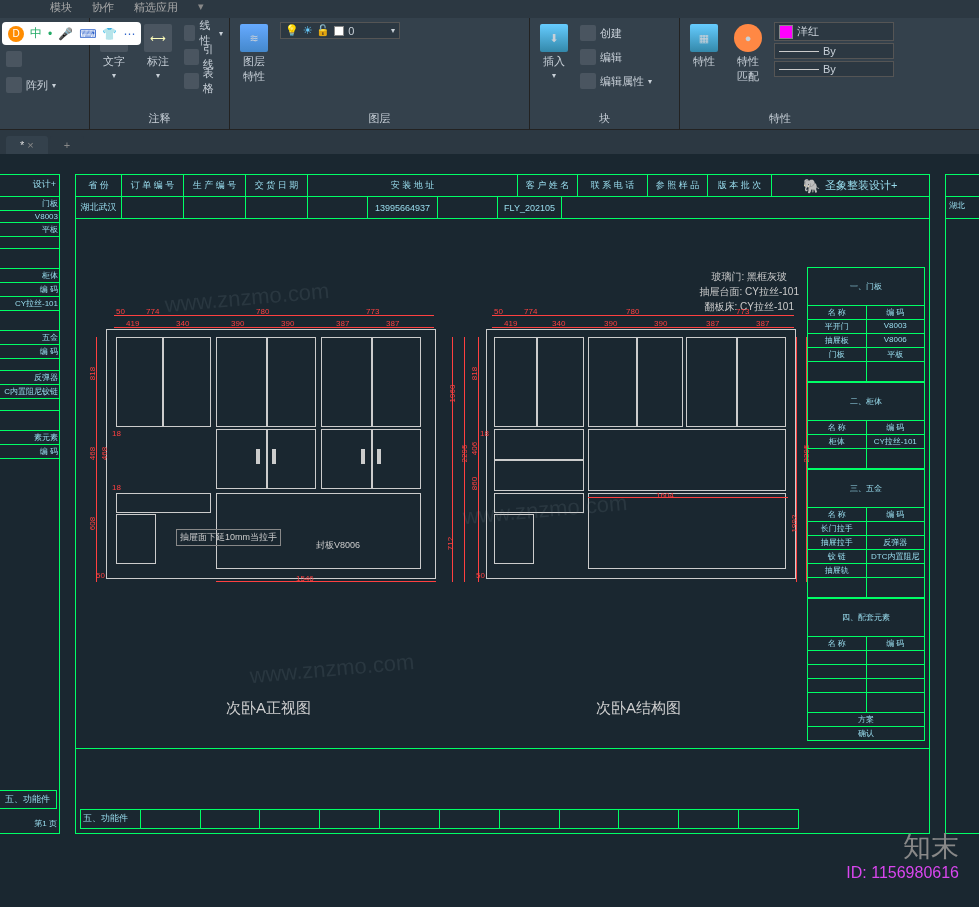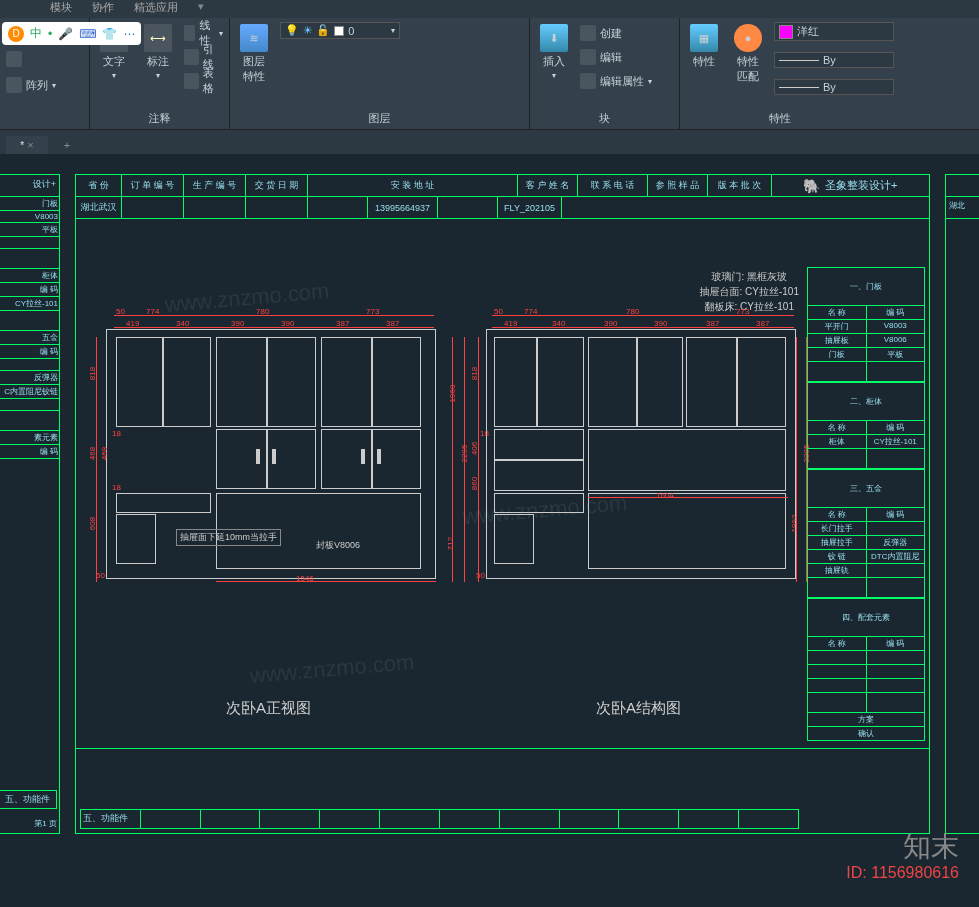--- a/index.html
+++ b/index.html
@@ -35,21 +35,21 @@
   .note { position:absolute; color:#ccc; font-size:9px; }
   .view-title { position:absolute; color:#d0d0d0; font-size:15px; }
   .side-table { position:absolute; right:4px; top:48px; width:118px; font-size:8px; color:#9de; }
   .side-table .hdr { border:1px solid #00ff66; text-align:center; padding:13px; }
   .side-table .row { display:flex; border-left:1px solid #00ff66; border-right:1px solid #00ff66; border-bottom:1px solid #00ff66; height:14px; }
   .side-table .c { flex:1; border-right:1px solid #00ff66; text-align:center; padding:1px; overflow:hidden; }
   .side-table .c:last-child { border-right:none; }
   .annot { position:absolute; right:130px; top:50px; font-size:10px; color:#ccc; line-height:1.5;text-align:center; }
   .wm { position:absolute; left:50%; top:50%; transform:translate(-50%,-50%) rotate(-5deg); color:rgba(160,170,180,0.12); font-size:22px; pointer-events:none; }
   .wm2 { position:absolute; right:20px; bottom:18px; color:#888; font-size:28px; }
-  .wm3 { position:absolute; right:20px; bottom:2px; color:#ef4444; font-size:16px; }
+  .wm3 { position:absolute; right:20px; bottom:2px; color:#d946ef; font-size:16px; }
   .qat { position:absolute; top:22px; left:2px; background:#fff; border-radius:4px; padding:3px 6px; display:flex; gap:6px; align-items:center; font-size:12px; z-index:10; }
   .qat span { color:#2a6; }
   .bottom-row { position:absolute; bottom:4px; left:4px; right:130px; height:20px; border:1px solid #00ff66; display:flex; }
   .bottom-row .bc { flex:1; border-right:1px solid #00ff66; font-size:9px; color:#9de; padding:2px; }
 </style>
 </head>
 <body>
 
 <div class="ribbon-top">
   <span>模块</span>
@@ -172,21 +172,21 @@
     <div class="panel-body">
       <div class="big-btn">
             <div class="icon-box" style="background:linear-gradient(#6cf,#38a);">▦</div>
             <span>特性</span>
           </div>
       <div class="big-btn">
             <div class="icon-box" style="background:#f84;border-radius:50%;">●</div>
             <span style="white-space:pre;text-align:center;">特性
 匹配</span>
           </div>
-      <div style="display:flex;flex-direction:column;gap:11px;">
+      <div style="display:flex;flex-direction:column;gap:2px;">
         <div class="layer-combo">
               <div class="color-swatch"></div>
               <span>洋红</span>
             </div>
         <div class="layer-combo">
               <span style="width:40px;height:1px;background:#ccc;"></span>
               <span>By</span>
             </div>
         <div class="layer-combo">
               <span style="width:40px;height:1px;background:#ccc;"></span>

